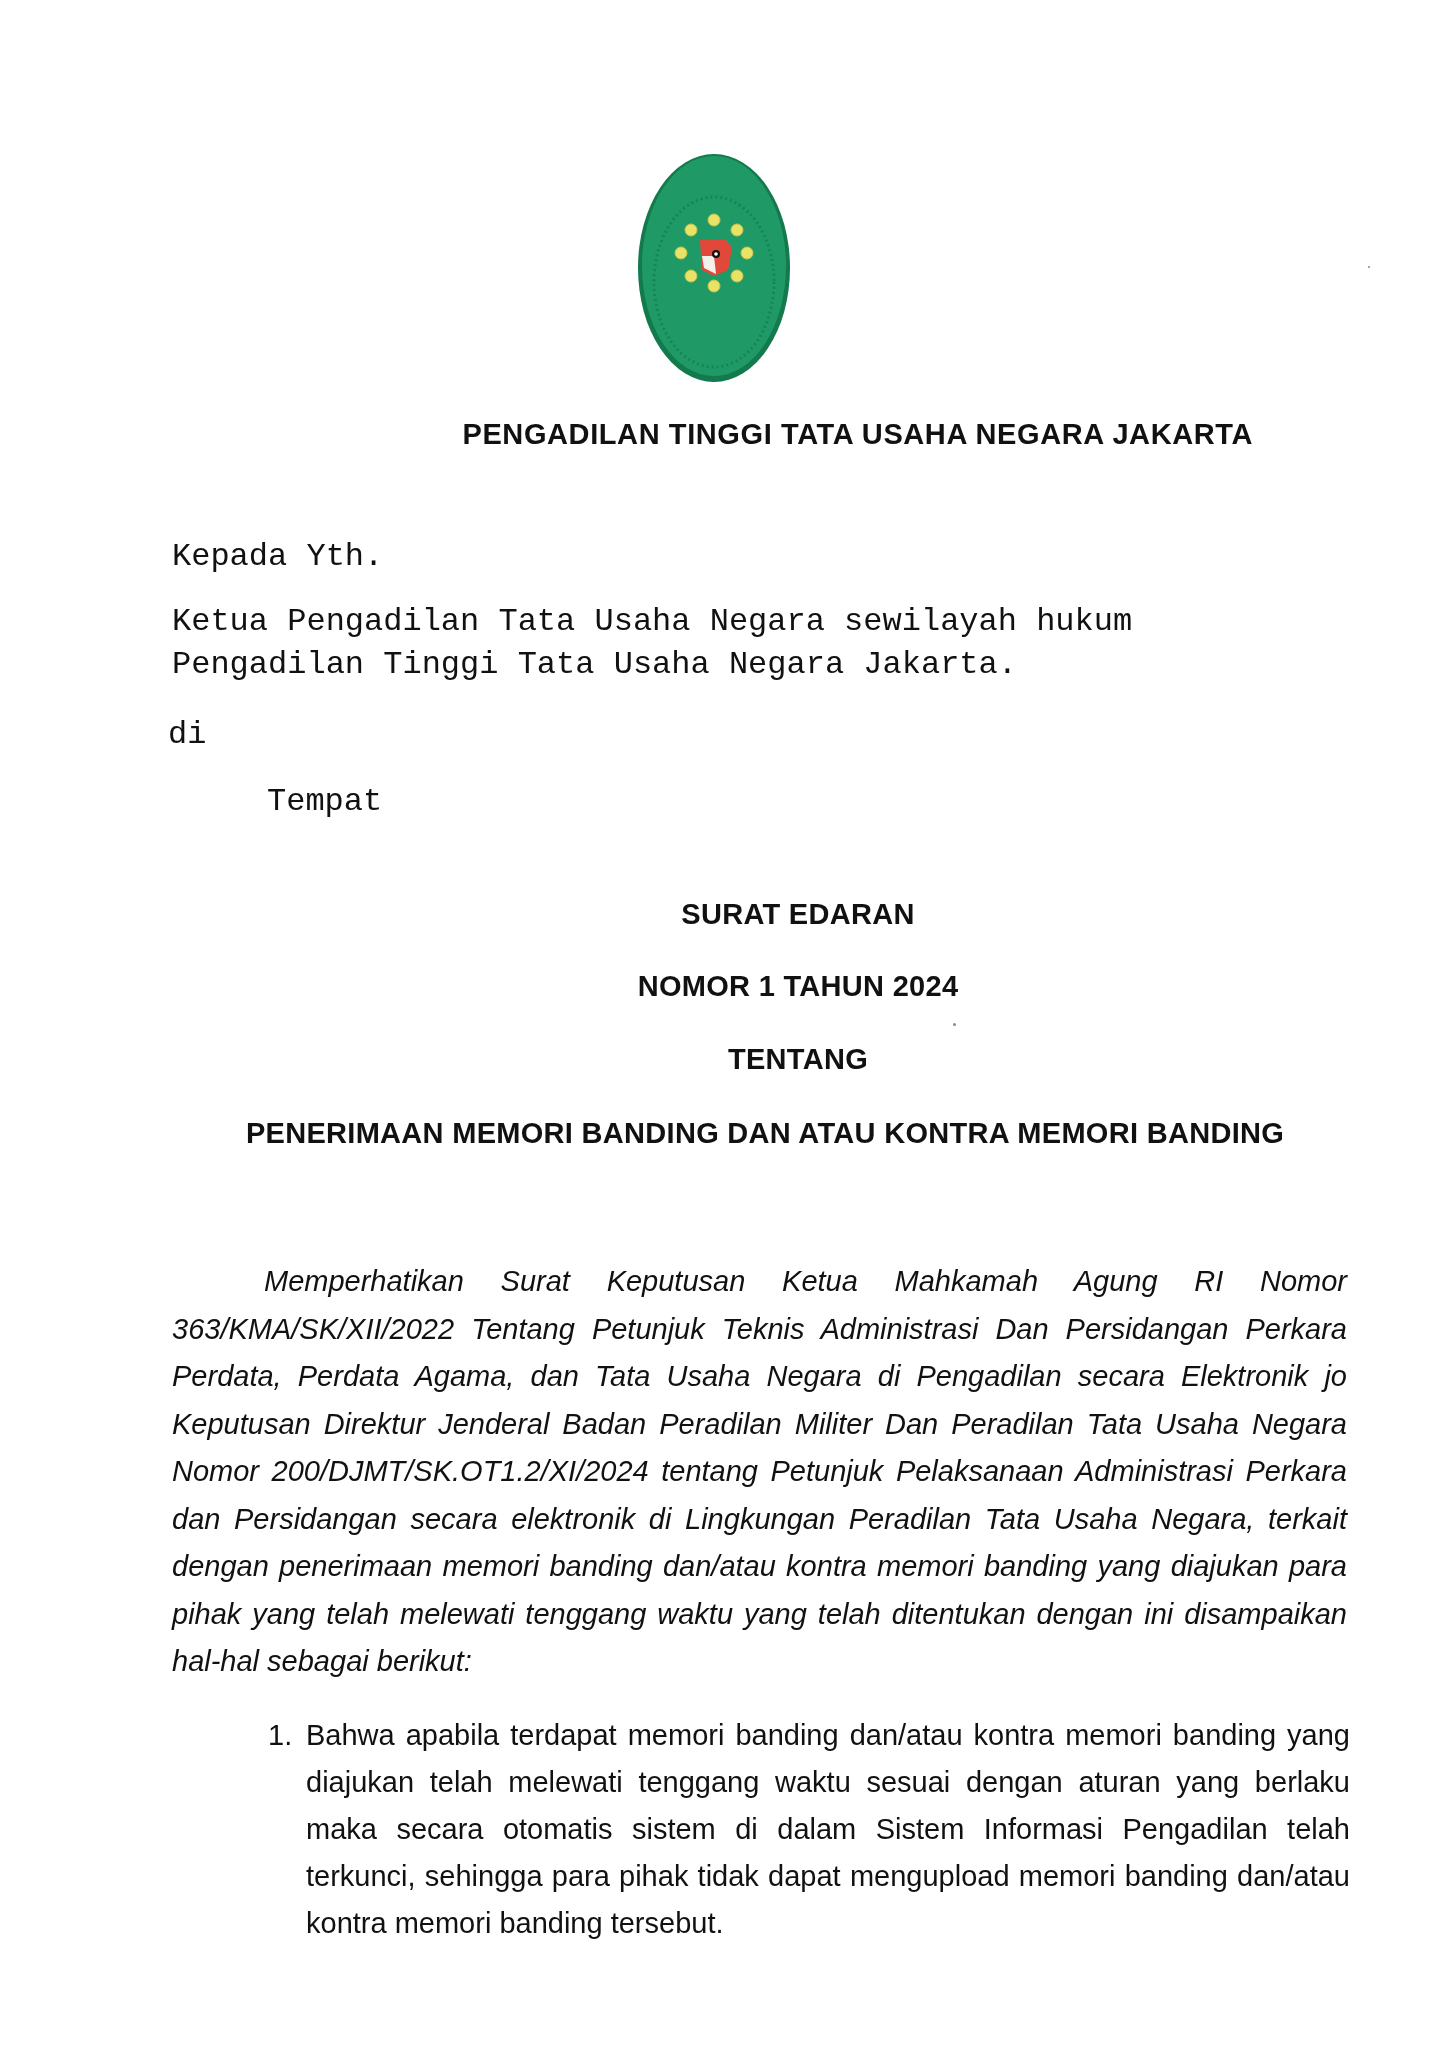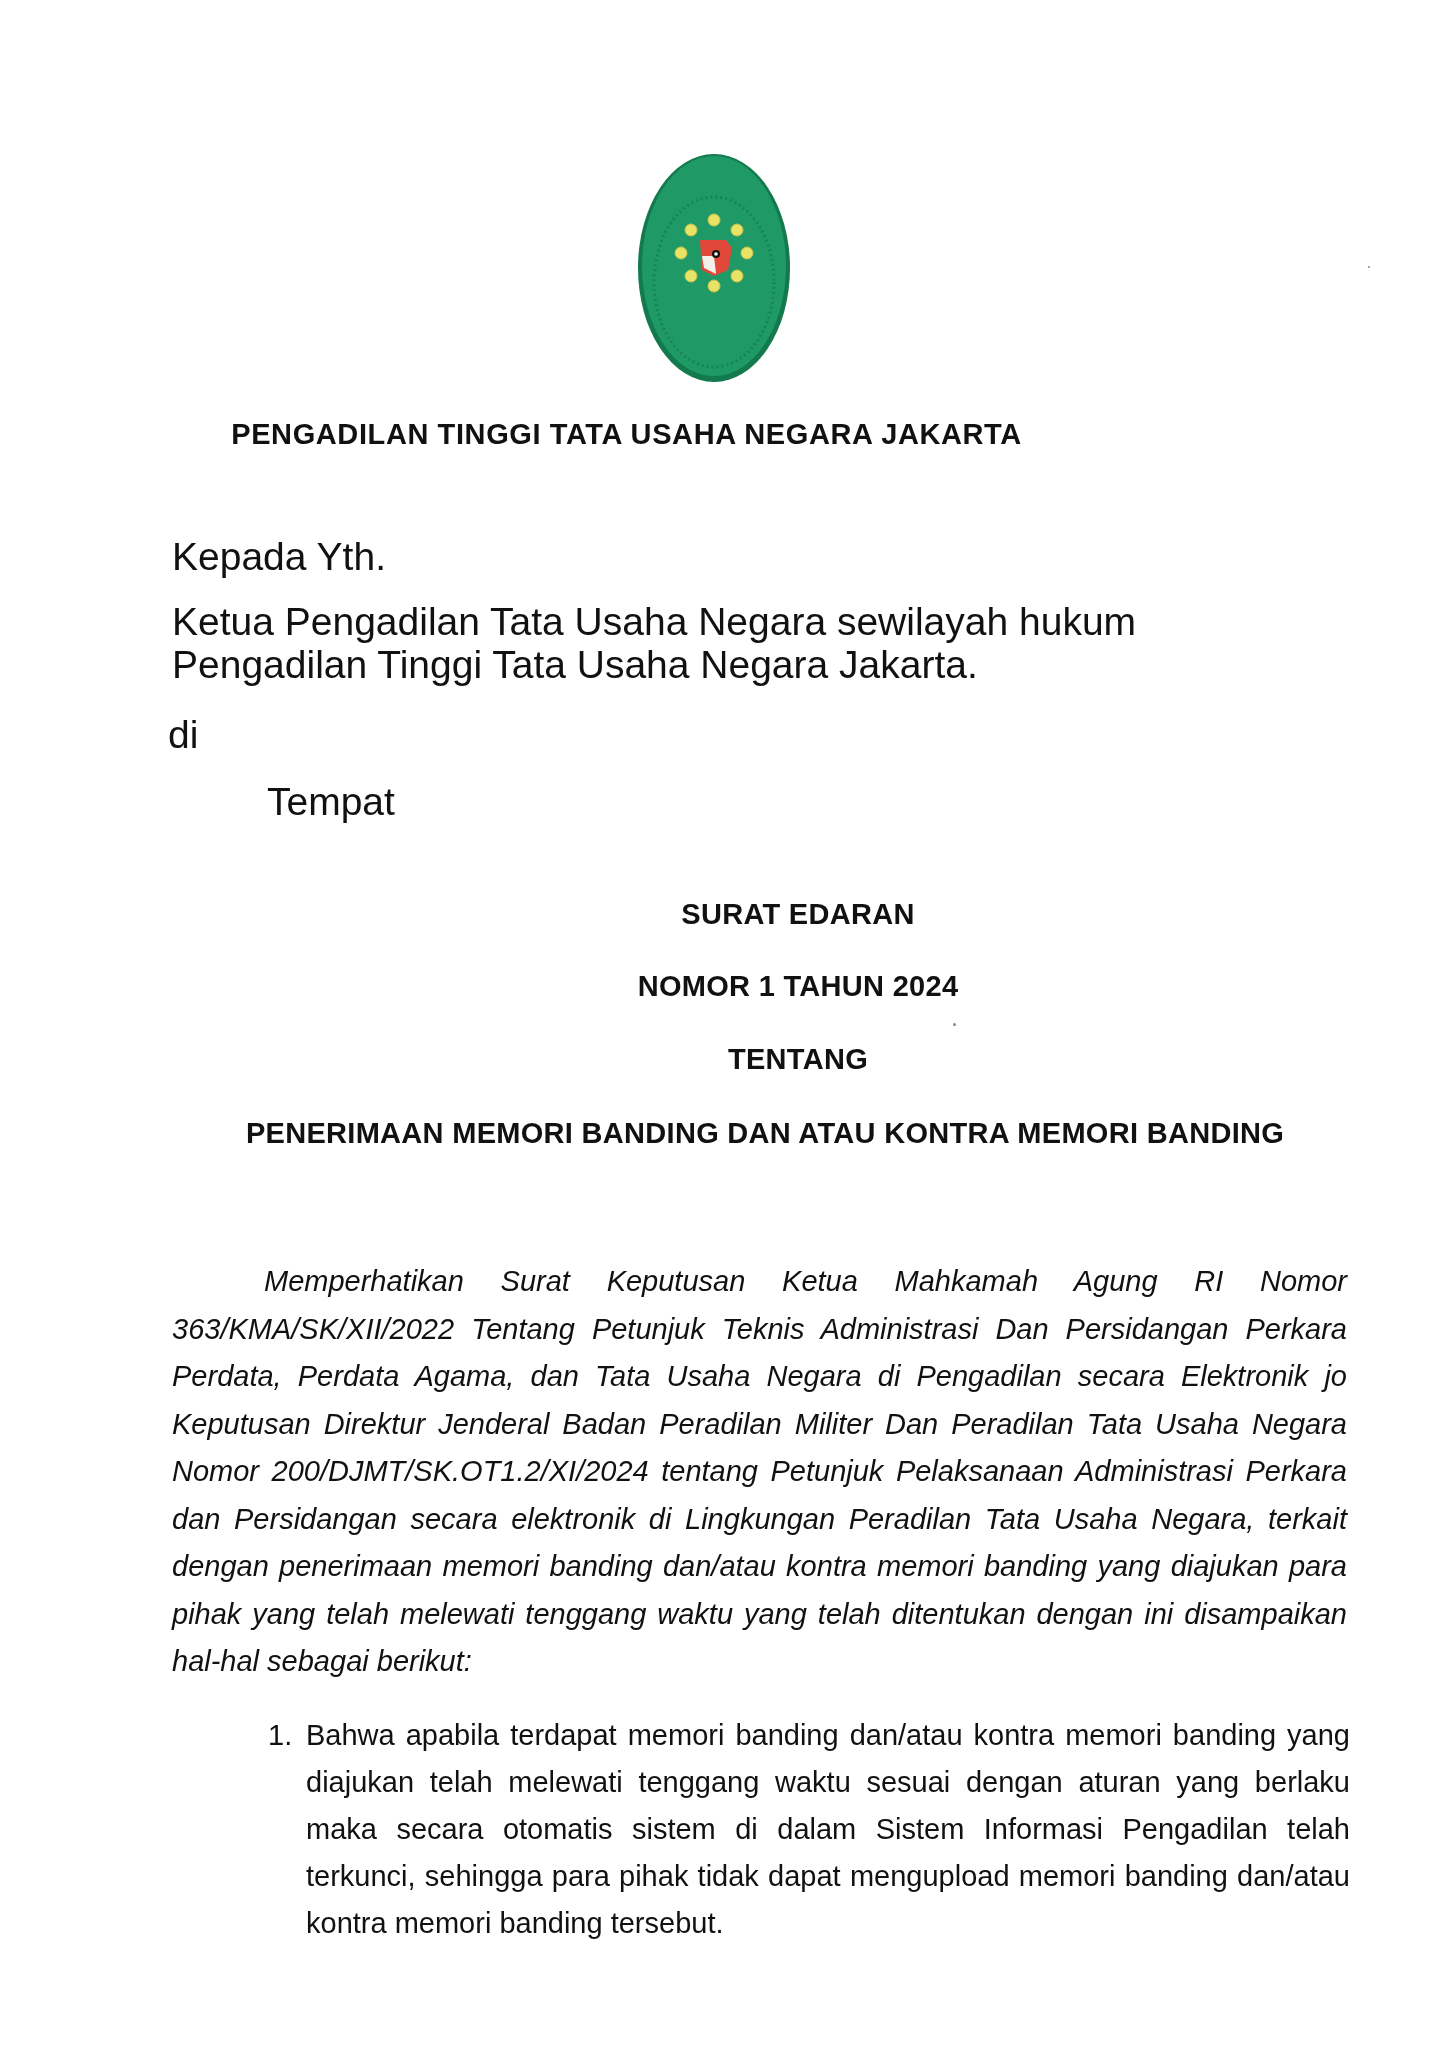--- a/index.html
+++ b/index.html
@@ -27,32 +27,33 @@
     left: 636px;
     top: 152px;
     width: 156px;
     height: 232px;
   }
   .abs { position: absolute; }
   .center-line {
     position: absolute;
     left: 0;
     width: 1253px;
-    text-align: center;
+    text-align: right;
   }
   .court-title {
     top: 418px;
     font-size: 29px;
     font-weight: bold;
     letter-spacing: 0.6px;
   }
   .body-text {
-    font-size: 39px;
+    font-size: 32px;
     line-height: 33px;
     white-space: nowrap;
+    font-family: Liberation Mono, monospace;
   }
   .heading {
     font-size: 29px;
     font-weight: bold;
     letter-spacing: 0.3px;
   }
   .para {
     position: absolute;
     left: 172px;
     top: 1258px;

